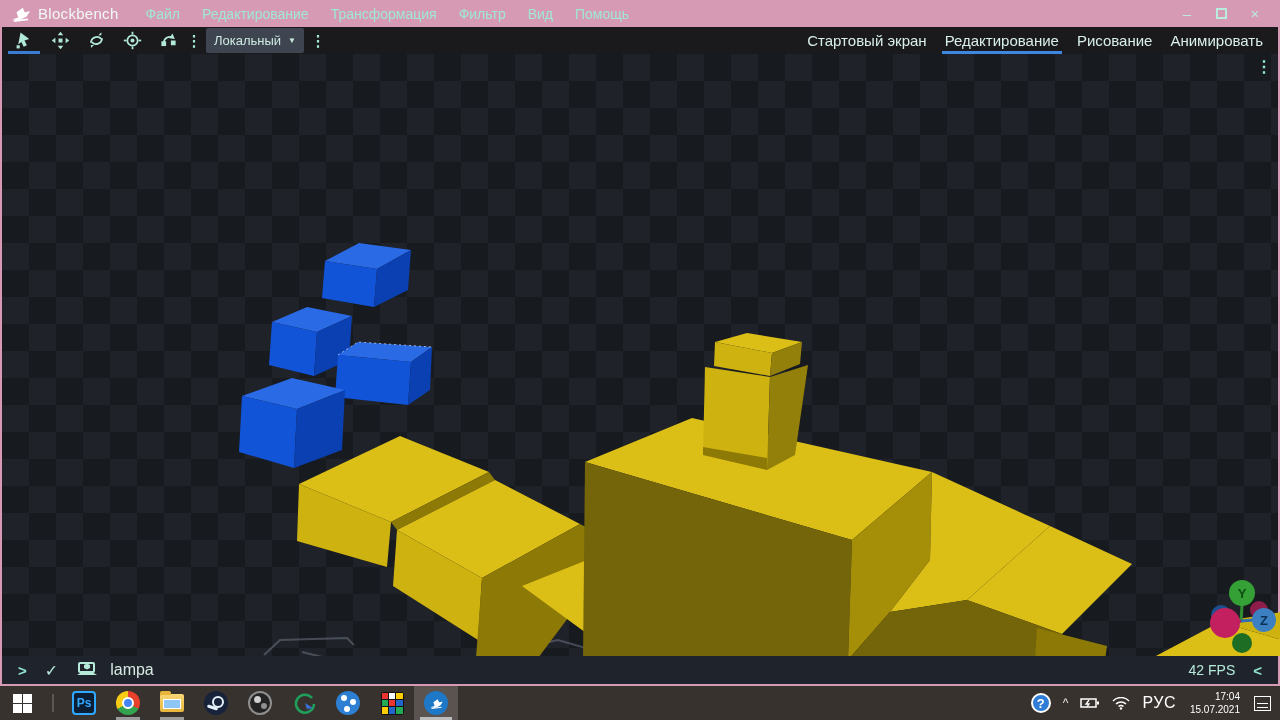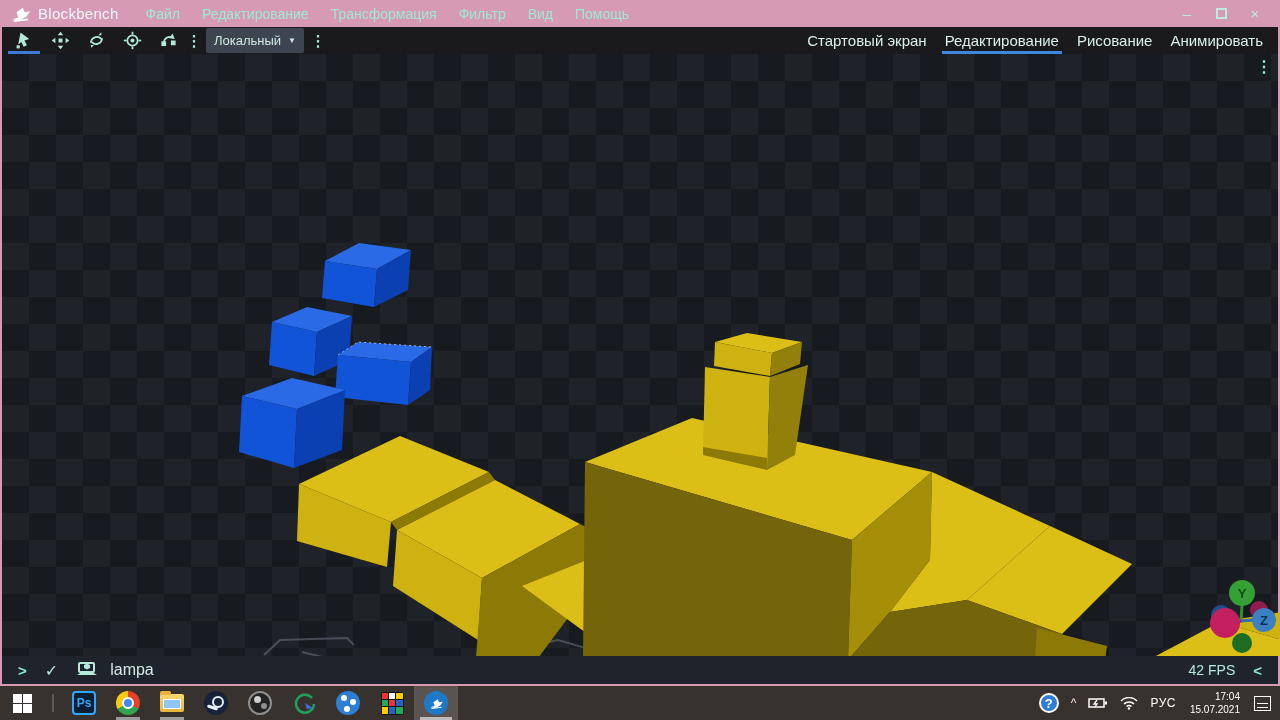--- a/index.html
+++ b/index.html
@@ -103,21 +103,21 @@
       grid-template-rows:repeat(3,1fr); gap:1px; background:#111; padding:1px; border-radius:3px; }
   .bb-task { width:24px; height:24px; border-radius:50%; background:#1e78c8;
       display:flex; align-items:center; justify-content:center; }
   .tray { margin-left:auto; display:flex; align-items:center; gap:2px; padding-right:4px; }
   .tray-item { height:34px; display:flex; align-items:center; justify-content:center;
                padding:0 5px; color:#fff; }
   .help-icon { width:20px; height:20px; border-radius:50%; background:#2e7cd6; color:#fff;
       font-weight:bold; font-size:13px; display:flex; align-items:center; justify-content:center;
       border:2px solid #fff; }
   .chev-up { color:#e8e8e8; font-size:12px; }
-  .lang { font-size:12px; letter-spacing:.5px; }
+  .lang { font-size:16px; letter-spacing:.5px; }
   .clock { text-align:right; font-size:10px; line-height:13px; color:#fff; padding:0 7px; }
   .notif-icon { width:17px; height:15px; border:1px solid #fff; position:relative; }
   .notif-icon::after { content:""; position:absolute; left:2px; right:2px; bottom:2px;
       border-top:1px solid #fff; height:3px; border-bottom:1px solid #fff; }
 </style>
 </head>
 <body>
 
 <div class="app">
 

